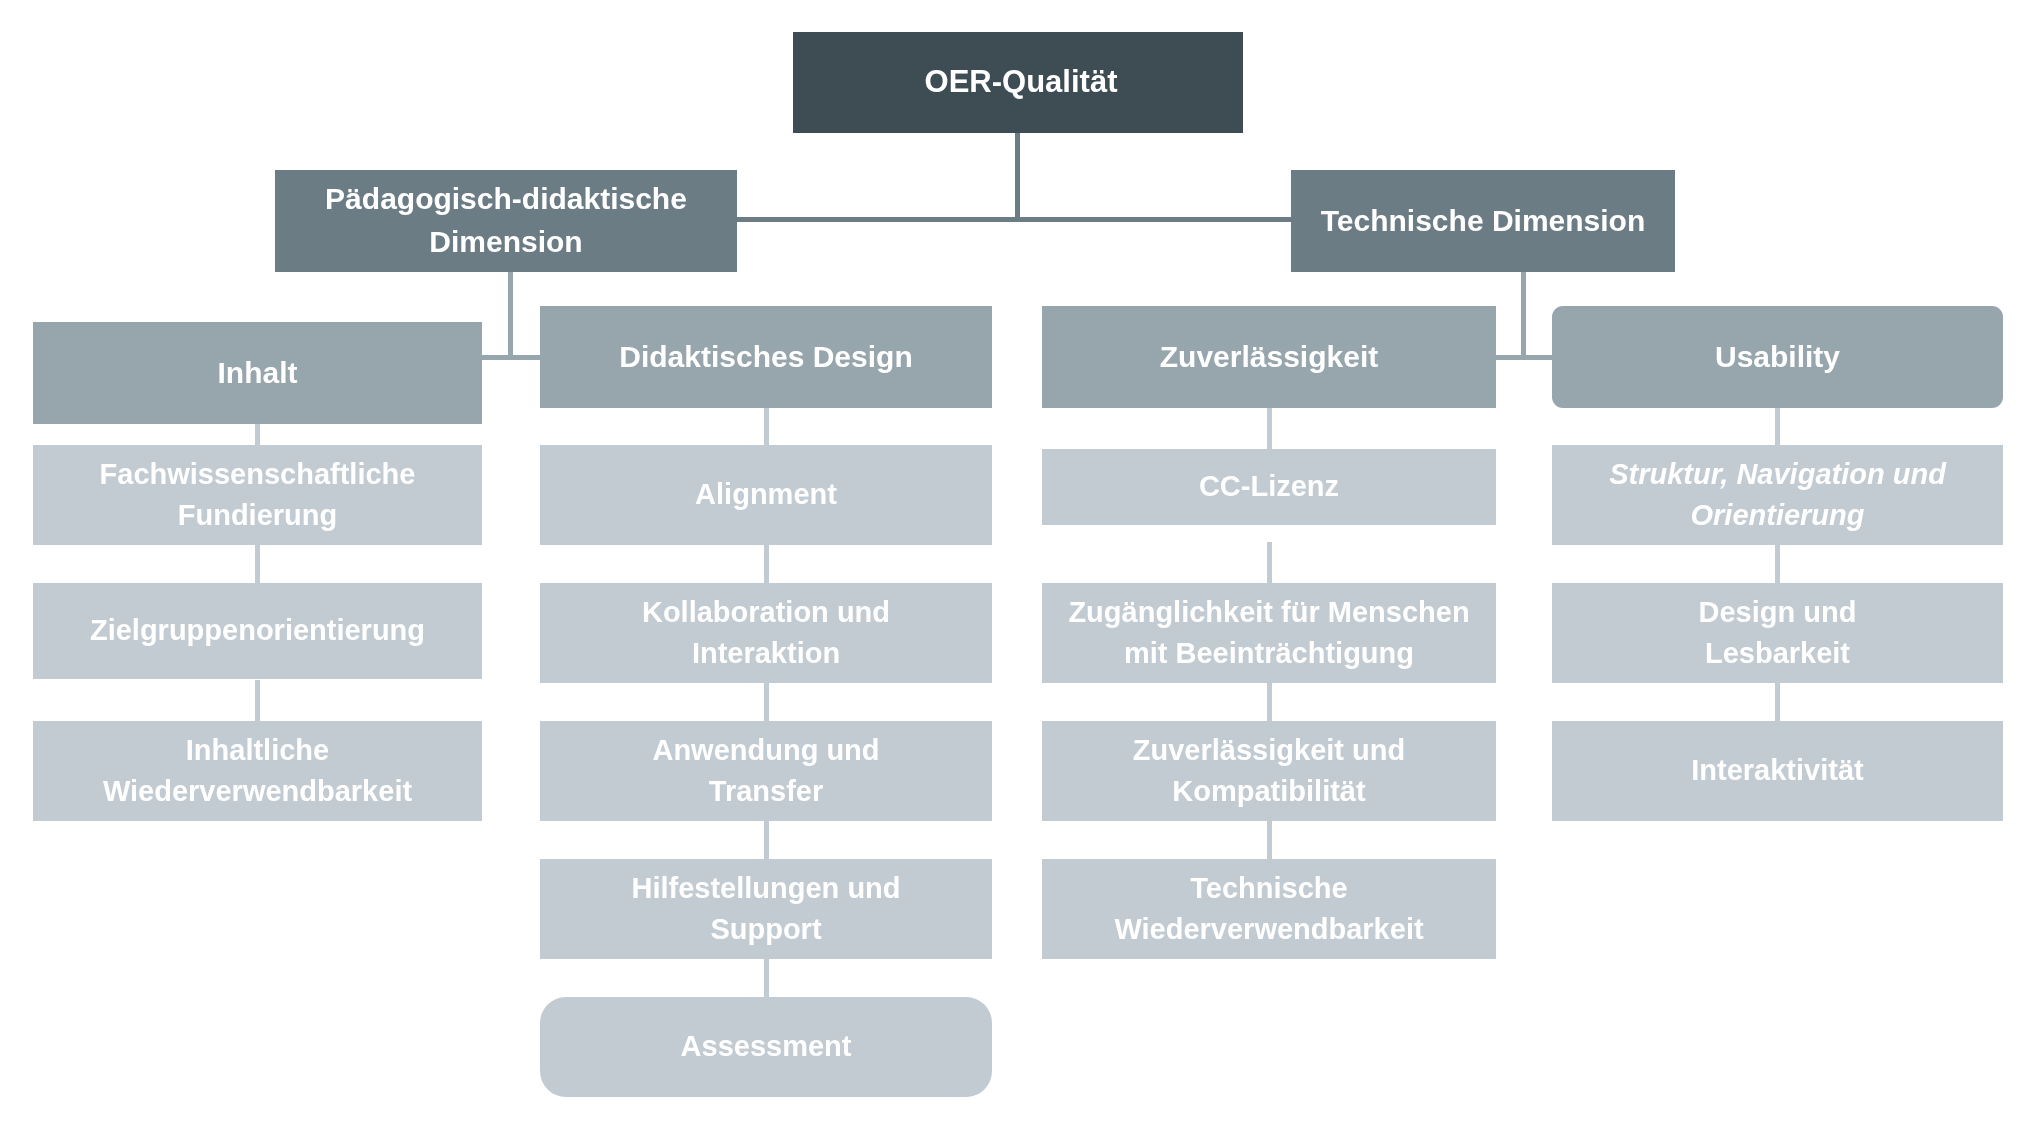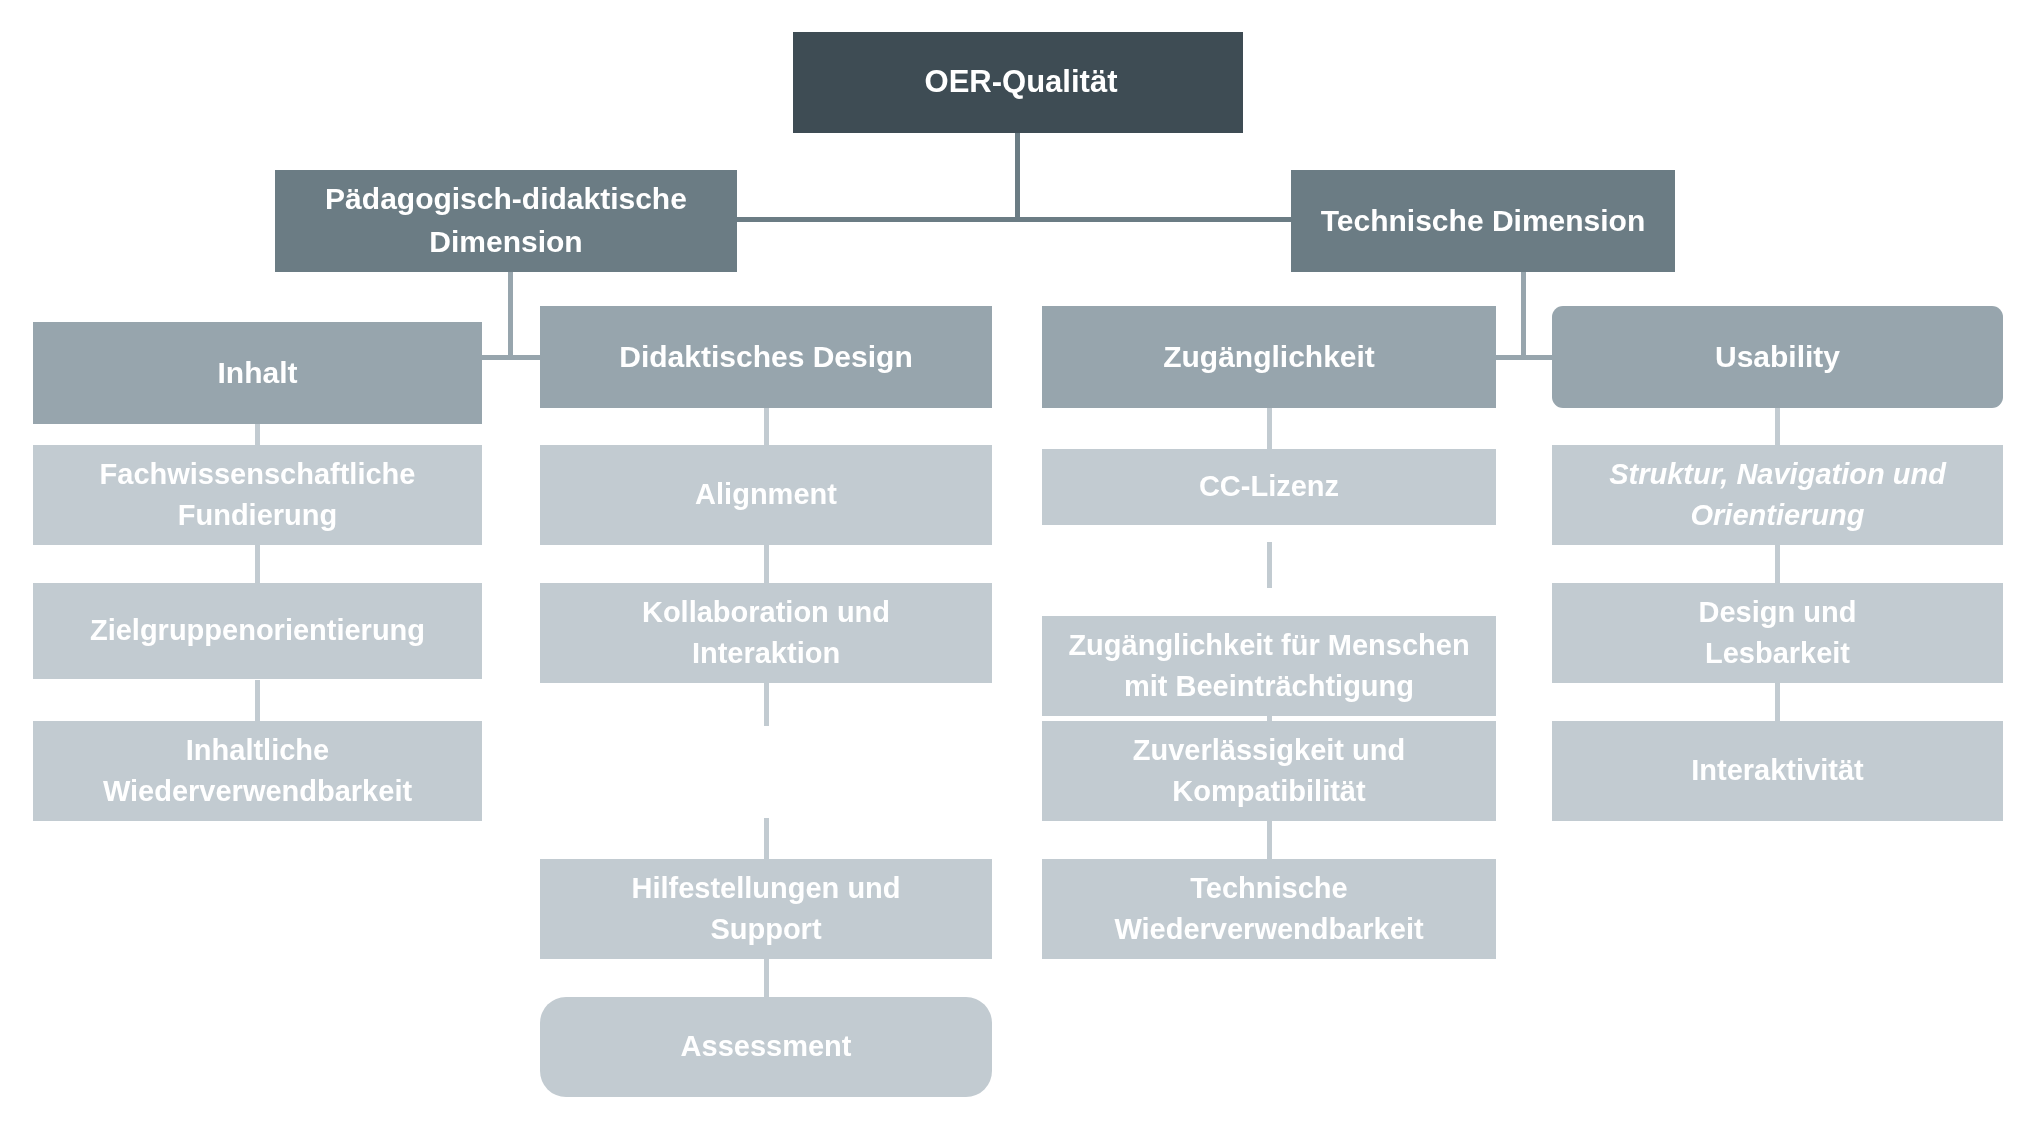--- a/index.html
+++ b/index.html
@@ -89,38 +89,40 @@
   <div class="line lvl-item" style="left:1775px; top:680px; width:5px; height:46px;"></div>
 
   <div class="node root" style="left:793px; top:32px; width:450px; height:101px;">OER-Qualität</div>
 
   <div class="node dimension" style="left:275px; top:170px; width:462px; height:102px;">Pädagogisch-didaktische
 Dimension</div>
   <div class="node dimension" style="left:1291px; top:170px; width:384px; height:102px;">Technische Dimension</div>
 
   <div class="node category" style="left:33px; top:306px; width:449px; height:102px;margin-top:16px;">Inhalt</div>
   <div class="node category" style="left:540px; top:306px; width:452px; height:102px;">Didaktisches Design</div>
-  <div class="node category" style="left:1042px; top:306px; width:454px; height:102px;">Zugänglichkeit</div>
+  <div class="node category" style="left:1042px; top:306px; width:454px; height:102px;">Zuverlässigkeit</div>
   <div class="node category" style="left:1552px; top:306px; width:451px; height:102px;border-radius:11px;">Usability</div>
 
   <div class="node item" style="left:33px; top:445px; width:449px; height:100px;">Fachwissenschaftliche
 Fundierung</div>
   <div class="node item" style="left:33px; top:583px; width:449px; height:96px;">Zielgruppenorientierung</div>
   <div class="node item" style="left:33px; top:721px; width:449px; height:100px;">Inhaltliche
 Wiederverwendbarkeit</div>
 
   <div class="node item" style="left:540px; top:445px; width:452px; height:100px;">Alignment</div>
   <div class="node item" style="left:540px; top:583px; width:452px; height:100px;">Kollaboration und
 Interaktion</div>
+  <div class="node item" style="left:540px; top:721px; width:452px; height:100px;">Anwendung und
+Transfer</div>
   <div class="node item" style="left:540px; top:859px; width:452px; height:100px;">Hilfestellungen und
 Support</div>
   <div class="node item" style="left:540px; top:997px; width:452px; height:100px;border-radius:26px;">Assessment</div>
 
   <div class="node item" style="left:1042px; top:449px; width:454px; height:76px;">CC-Lizenz</div>
-  <div class="node item" style="left:1042px; top:583px; width:454px; height:100px;margin-top:33px;">Zugänglichkeit für Menschen
+  <div class="node item" style="left:1042px; top:583px; width:454px; height:100px;">Zugänglichkeit für Menschen
 mit Beeinträchtigung</div>
   <div class="node item" style="left:1042px; top:721px; width:454px; height:100px;">Zuverlässigkeit und
 Kompatibilität</div>
   <div class="node item" style="left:1042px; top:859px; width:454px; height:100px;">Technische
 Wiederverwendbarkeit</div>
 
   <div class="node item" style="left:1552px; top:445px; width:451px; height:100px;font-style:italic;">Struktur, Navigation und
 Orientierung</div>
   <div class="node item" style="left:1552px; top:583px; width:451px; height:100px;">Design und
 Lesbarkeit</div>

